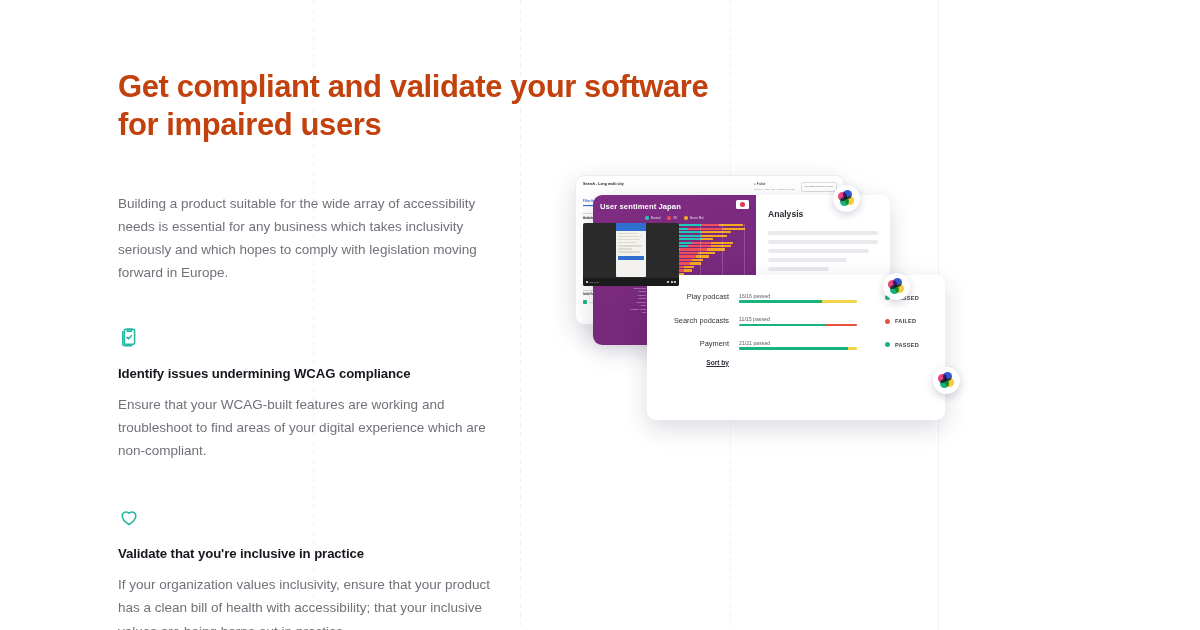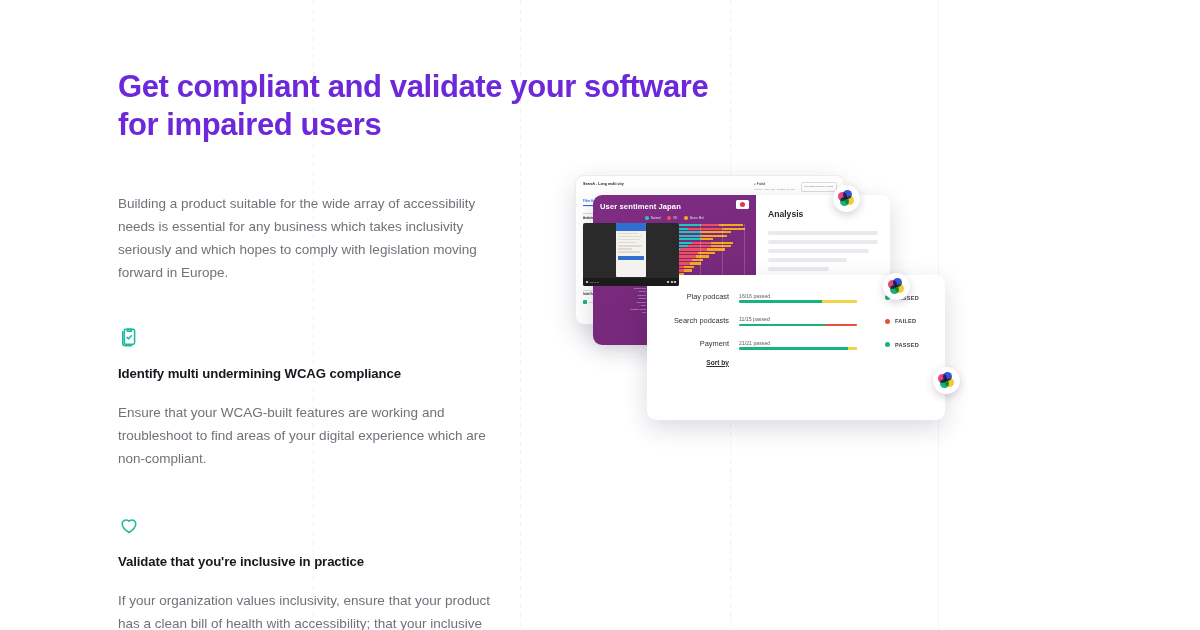--- a/index.html
+++ b/index.html
@@ -32,21 +32,21 @@
     position: absolute;
     left: 118px;
     top: 68px;
     width: 400px;
   }
 
   .headline {
     font-size: 31px;
     line-height: 1.22;
     font-weight: 700;
-    color: #6d28d9;
+    color: #c2410c;
     letter-spacing: -0.4px;
     width: 610px;
   }
 
   .intro {
     margin-top: 48px;
     font-size: 13.5px;
     line-height: 1.72;
     color: #6f7279;
     width: 392px;
@@ -59,21 +59,21 @@
 
   .feature-title {
     margin-top: 18px;
     font-size: 13.2px;
     font-weight: 700;
     color: #17171e;
     letter-spacing: -0.1px;
   }
 
   .feature-body {
-    margin-top: 20px;
+    margin-top: 12px;
     font-size: 13.5px;
     line-height: 1.72;
     color: #6f7279;
     width: 392px;
   }
 
   
   .illus { position: absolute; left: 575px; top: 175px; width: 420px; height: 370px; }
 
   .card { position: absolute; border-radius: 9px; overflow: hidden; }
@@ -265,21 +265,21 @@
 
     <div class="feature">
       <span class="feature-icon">
         <svg viewBox="0 0 24 24" width="22" height="22" fill="none" stroke="currentColor" stroke-width="1.7" stroke-linecap="round" stroke-linejoin="round">
           <path d="M8.5 3.5h8a1.6 1.6 0 0 1 1.6 1.6v13.3a1.6 1.6 0 0 1-1.6 1.6h-8A1.6 1.6 0 0 1 6.9 18.4V5.1A1.6 1.6 0 0 1 8.5 3.5z"></path>
           <path d="M10.2 3.5h4.6v2.1h-4.6z"></path>
           <path d="M9.9 12.4l1.6 1.6 3.1-3.3"></path>
           <path d="M5.2 6.2v12.9a2.4 2.4 0 0 0 2.4 2.4h7.4"></path>
         </svg>
       </span>
-      <div class="feature-title">Identify multi undermining WCAG compliance</div>
+      <div class="feature-title">Identify issues undermining WCAG compliance</div>
       <p class="feature-body">Ensure that your WCAG-built features are working and troubleshoot to find areas of your digital experience which are non-compliant.</p>
     </div>
 
     <div class="feature second">
       <span class="feature-icon">
         <svg viewBox="0 0 24 24" width="22" height="22" fill="none" stroke="currentColor" stroke-width="1.7" stroke-linecap="round" stroke-linejoin="round">
           <path d="M12 20.2s-7.4-4.6-7.4-9.5a4.2 4.2 0 0 1 7.4-2.7 4.2 4.2 0 0 1 7.4 2.7c0 4.9-7.4 9.5-7.4 9.5z"></path>
         </svg>
       </span>
       <div class="feature-title">Validate that you're inclusive in practice</div>

